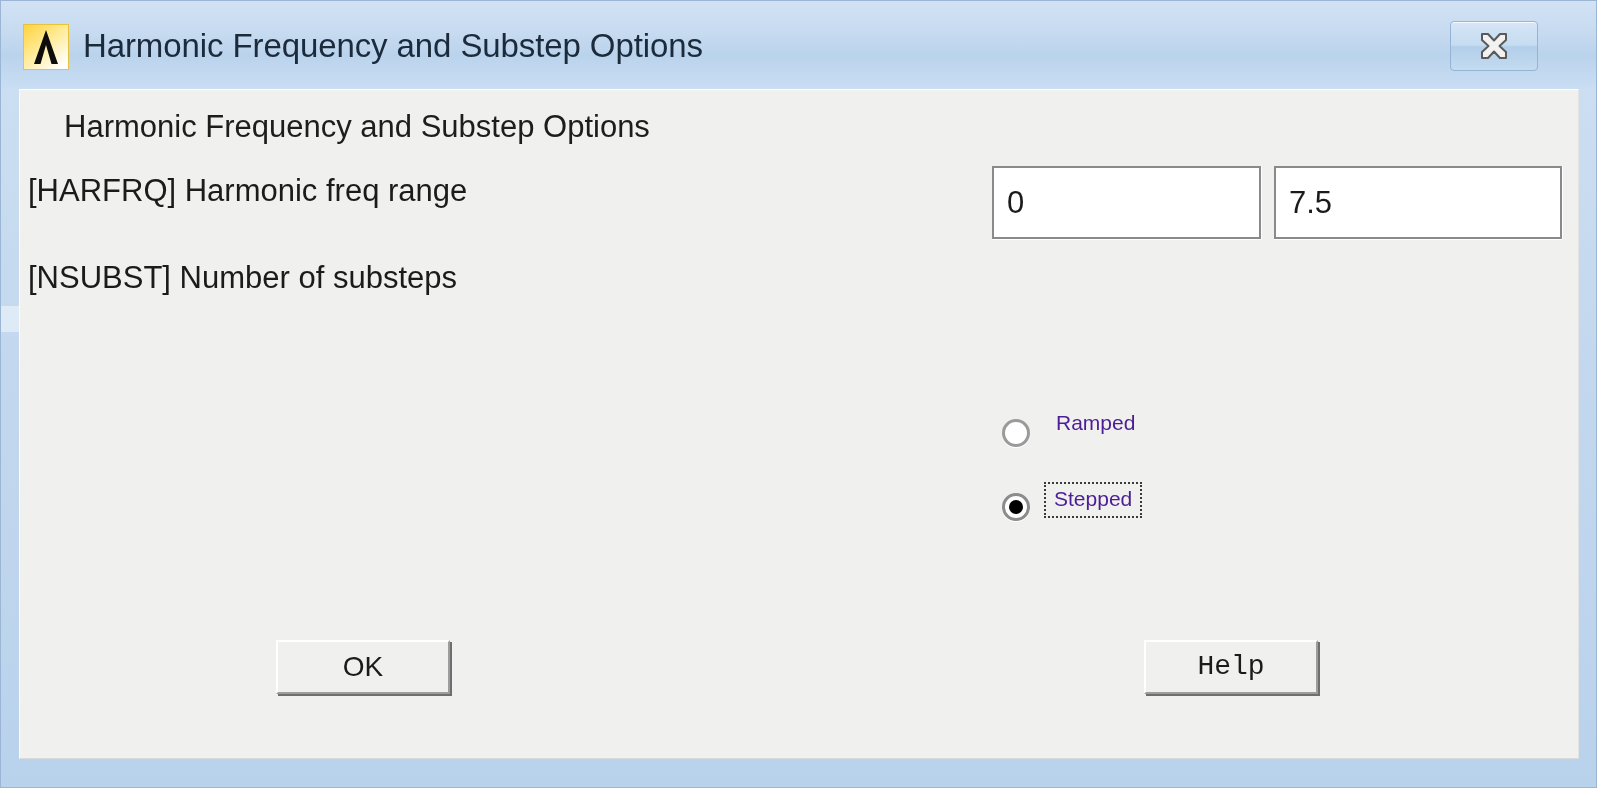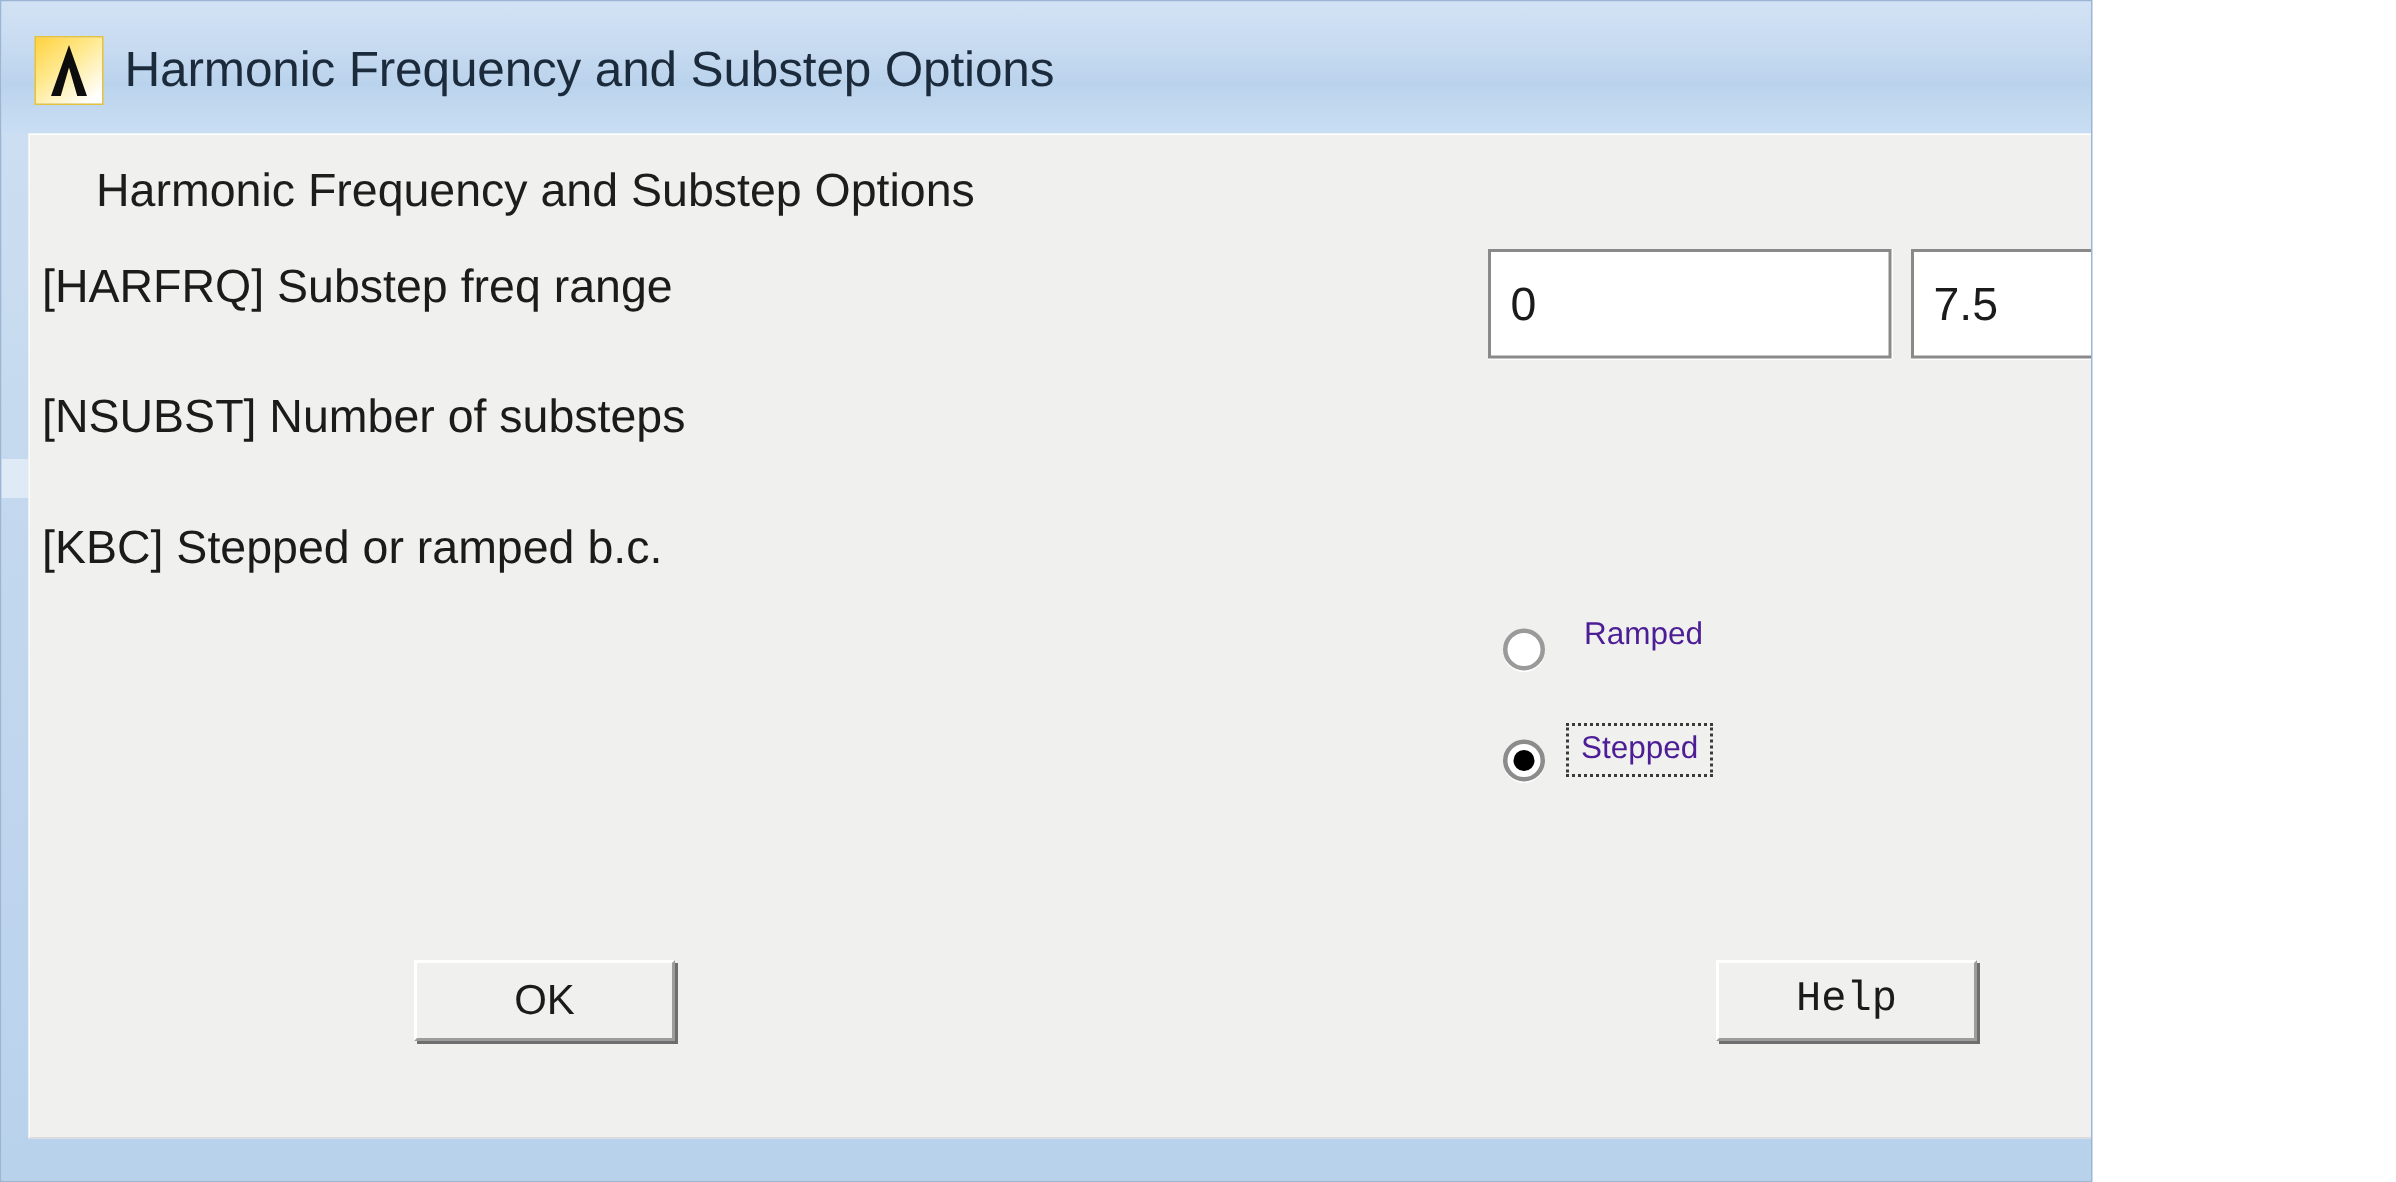--- a/index.html
+++ b/index.html
@@ -12,21 +12,21 @@
     height: 788px;
     font-family: "Liberation Sans", sans-serif;
     overflow: hidden;
   }
 
   
   #dialog-window {
     position: absolute;
     left: 0;
     top: 0;
-    width: 1395px;
+    width: 1597px;
     height: 788px;
     box-sizing: border-box;
     background: linear-gradient(to bottom, #cfe0f2 0%, #c3d8ee 45%, #b9d2ec 100%);
     border: 1px solid #9ab6d4;
     overflow: hidden;
   }
 
   
   #title-bar {
     position: absolute;
@@ -242,25 +242,24 @@
         <path d="M10 5 L16 5 L22 11.5 L28 5 L34 5 L34 11 L27.5 17 L34 23 L34 29 L28 29 L22 22.5 L16 29 L10 29 L10 23 L16.5 17 L10 11 Z" fill="#f2f2f2" stroke="#5a5a5a" stroke-width="2" stroke-linejoin="round"></path>
       </svg>
     </div>
 
   </div>
 
   <div id="content-panel">
 
     <div class="panel-heading">Harmonic Frequency and Substep Options</div>
 
-    <div class="field-label" id="label-harfrq">[HARFRQ]  Substep freq range</div>
+    <div class="field-label" id="label-harfrq">[HARFRQ]  Harmonic freq range</div>
 
     <div class="field-label" id="label-nsubst">[NSUBST]  Number of substeps</div>
 
-    <div class="field-label" id="label-kbc">[KBC]    Stepped or ramped b.c.</div>
 
     <input class="text-input" id="input-freq-start" type="text" value="0" style="">
 
     <input class="text-input" id="input-freq-end" type="text" value="7.5" style="">
 
 
     <div class="radio-row" id="radio-row-ramped">
       <span class="radio-mark"></span>
       <span class="radio-label">Ramped</span>
     </div>

